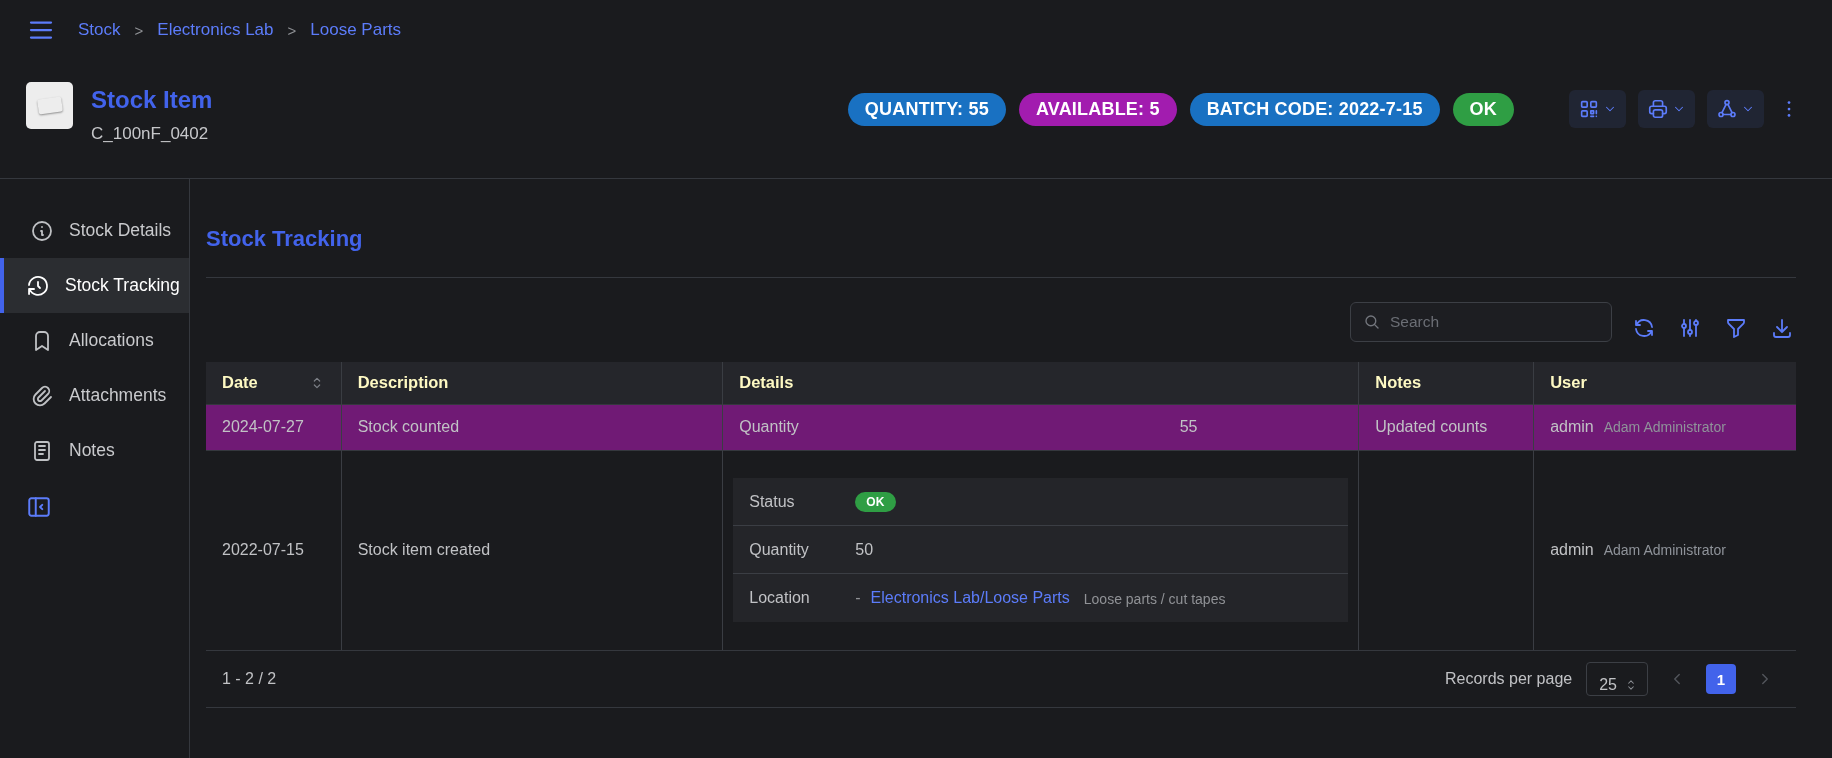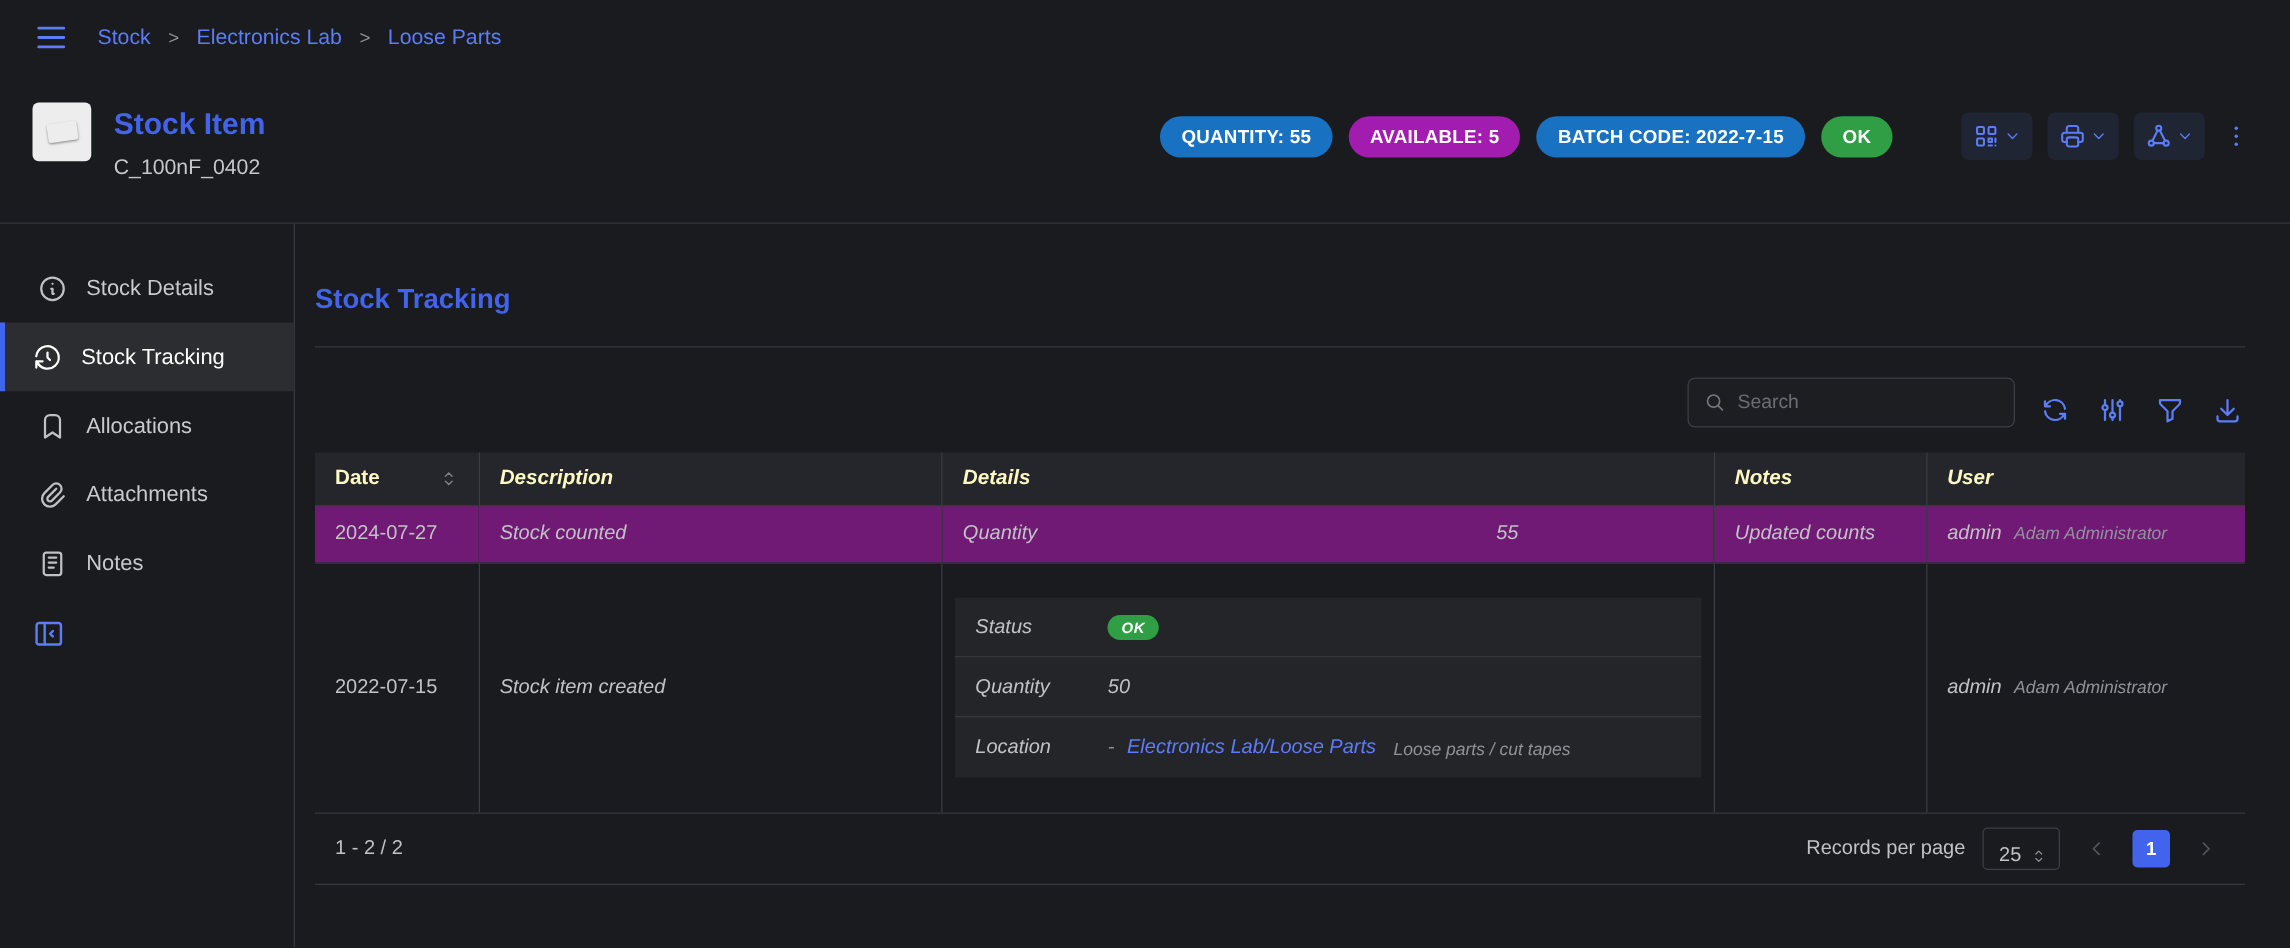--- a/index.html
+++ b/index.html
@@ -38,33 +38,33 @@
   .page-header { display:flex; align-items:flex-start; padding:22px 30px 0 26px; height:118px; }
   .thumb { width:47px; height:47px; border-radius:5px; background:#ededed; display:flex; align-items:center; justify-content:center; cursor:pointer; }
   .cap { width:24px; height:15px; border-radius:2px; transform:rotate(-8deg);
          background:linear-gradient(90deg,#9b9b9b 0 20%, #c59f6b 20% 50%, #b4withered 0 0) , linear-gradient(90deg,#9b9b9b 0 20%, #c59f6b 20% 80%, #9b9b9b 80% 100%);
          box-shadow:0 1px 2px rgba(0,0,0,.4); }
   .title-block { margin-left:18px; display:flex; flex-direction:column; gap:12px; }
   .title-block h1 { font-size:24px; color:var(--accent); font-weight:700; line-height:1; margin-top:6px; }
   .subtitle { font-size:17px; color:#c6c7ca; }
   .ph-right { margin-left:auto; display:flex; align-items:center; gap:13px; margin-top:8px; }
   .badge { height:33px; display:flex; align-items:center; padding:0 17px; border-radius:17px;
-           color:#fff; font-weight:700; font-size:15px; letter-spacing:.2px; white-space:nowrap; }
+           color:#fff; font-weight:700; font-size:18px; letter-spacing:.2px; white-space:nowrap; }
   .badge-blue   { background:#1971c2; }
   .badge-orange { background:#a21caf; }
   .badge-green  { background:#2f9e44; }
   .hdr-actions { display:flex; align-items:center; gap:12px; margin-left:42px; }
   .icon-btn { display:flex; align-items:center; gap:3px; padding:8px 9px; border-radius:6px;
               background:rgba(92,124,250,.10); color:var(--link); }
   .icon-plain { color:var(--link); padding:6px 2px; }
   .hdr-divider { border-bottom:1px solid var(--border); }
 
   
   .content { display:flex; height:579px; }
-  .sidebar { width:236px; border-right:1px solid var(--border); padding-top:24px; display:flex; flex-direction:column; flex-shrink:0; }
+  .sidebar { width:190px; border-right:1px solid var(--border); padding-top:24px; display:flex; flex-direction:column; flex-shrink:0; }
   .side-item { height:55px; display:flex; align-items:center; gap:15px; padding-left:26px;
                font-size:17.5px; color:#c9cacd; cursor:pointer; border-left:4px solid transparent; }
   .side-item .sicon { color:#bfc1c4; display:flex; }
   .side-item.active { background:#2b2d31; border-left-color:var(--accent); color:#ffffff; padding-left:22px; }
   .side-item.active .sicon { color:#ffffff; }
   .collapse-btn { margin:16px 0 0 26px; color:var(--link); width:30px; }
 
   .main { flex:1; padding:46px 36px 0 16px; min-width:0; }
   .panel-title { font-size:22px; font-weight:700; color:var(--accent); line-height:28px; }
   .rule { border:none; border-top:1px solid var(--border); margin-top:24px; }
@@ -76,21 +76,21 @@
   .searchbox input { flex:1; background:transparent; border:none; outline:none; color:#c1c2c5; font-size:15.5px; font-family:inherit; }
   .searchbox input::placeholder { color:#6b6e75; }
   .tool-ic { color:var(--link); display:flex; padding:2px; }
 
   
   .grid { width:100%; border-collapse:collapse; table-layout:fixed; margin-top:20px; }
   .grid col.c-date{width:8.5%} .grid col.c-desc{width:24%} .grid col.c-det{width:40%}
   .grid col.c-notes{width:11%} .grid col.c-user{width:16.5%}
   .grid th { background:var(--panel); text-align:left; font-size:16.5px; font-weight:700; color:#fef9c3;
              padding:0 16px; height:42px; }
-  .grid th + th, .grid td + td { border-left:1px solid var(--colline);font-style:italic; }
+  .grid th + th, .grid td + td { border-left:1px solid var(--colline); }
   .grid tbody td { border-top:1px solid var(--border); vertical-align:middle; font-size:16px; padding:0 16px; }
   .th-flex { display:flex; align-items:center; justify-content:space-between; }
   .sort-ic { color:#7c7f86; }
   tr.r1 { height:46px; background:#701a75; }
   tr.r2 { height:200px; }
   .kv { display:flex; align-items:center; padding-left:8px; }
   .kv .kv-val { margin-left:auto; margin-right:25%; }
   .details-cell { padding:0 8px !important; }
   .subtable { margin:0 2px; }
   .subrow { display:flex; align-items:center; height:48px; padding:0 16px; background:#242529;

